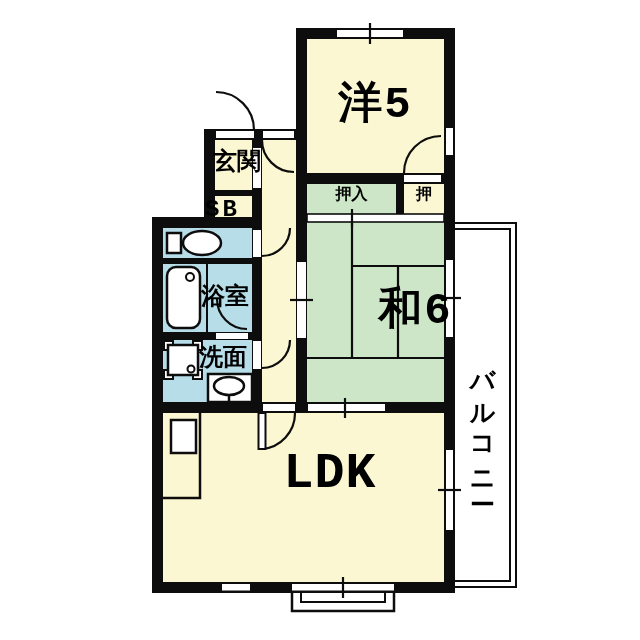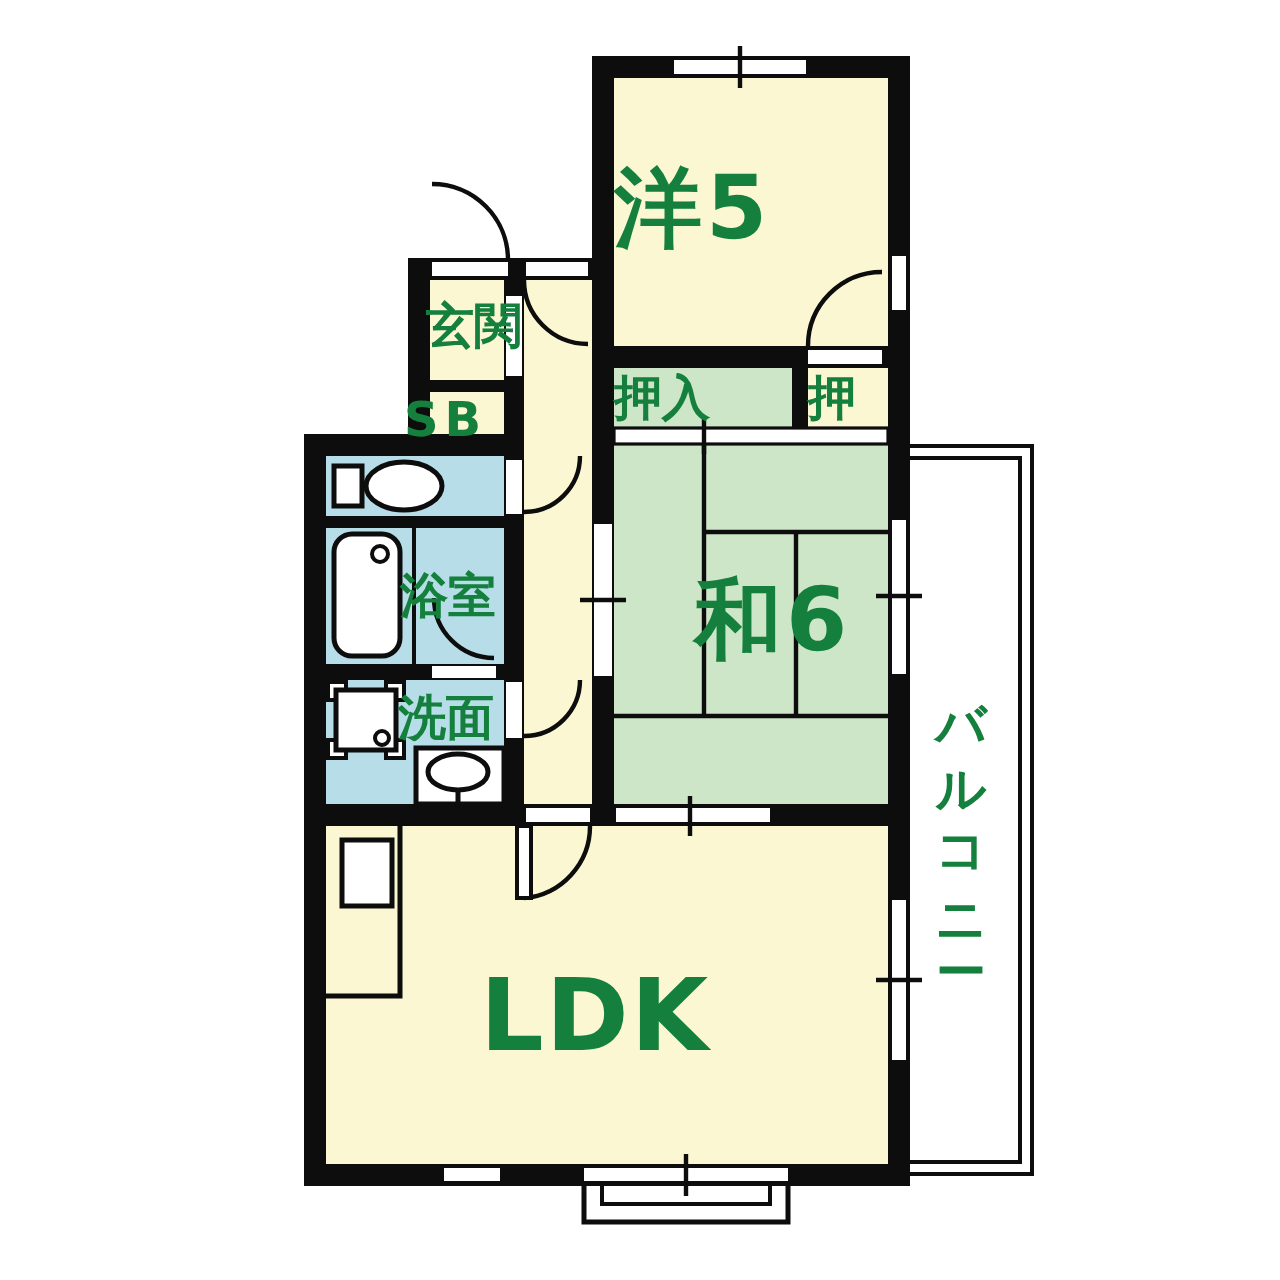--- a/index.html
+++ b/index.html
@@ -1,23 +1,23 @@
 <!DOCTYPE html>
 <html><head>
 <meta charset="utf-8">
 <style>
   html,body{margin:0;padding:0;background:#ffffff;}
   .canvas{position:relative;width:640px;height:640px;background:#ffffff;overflow:hidden;
           font-family:"DejaVu Sans",sans-serif;}
   .canvas svg{position:absolute;left:0;top:0;}
-  .lbl{position:absolute;color:#15803d;font-weight:700;line-height:1;
-       white-space:nowrap;z-index:5;}
+  .lbl{position:absolute;color:#000000;font-weight:700;line-height:1;text-align:center;
+       white-space:nowrap;z-index:5;font-family:Liberation Mono, monospace;}
   .lbl-big{font-size:44px;letter-spacing:2px;}
   .lbl-ldk{font-size:50px;letter-spacing:1px;}
-  .lbl-mid{font-size:24px;}
+  .lbl-mid{font-size:16px;}
   .lbl-sm{font-size:24px;}
   .lbl-vert{writing-mode:vertical-rl;text-orientation:upright;font-size:25px;
             letter-spacing:6px;line-height:28px;}
 </style>
 </head>
 <body>
 
 <div class="canvas">
 
 <svg width="640" height="640" viewBox="0 0 640 640">
@@ -146,16 +146,16 @@
 </svg>
 
 <div class="lbl lbl-big" style="left:307px;top:83px;width:137px;">洋5</div>
 <div class="lbl lbl-sm" style="left:213px;top:151px;width:41px;">玄関</div>
 <div class="lbl lbl-sm" style="left:202px;top:198px;width:41px;letter-spacing:3px;">SB</div>
 <div class="lbl lbl-mid" style="left:307px;top:187px;width:89px;">押入</div>
 <div class="lbl lbl-mid" style="left:404px;top:187px;width:40px;">押</div>
 <div class="lbl lbl-big" style="left:307px;top:289px;width:137px;margin-left:40px;">和6</div>
 <div class="lbl lbl-sm" style="left:200px;top:286px;width:50px;">浴室</div>
 <div class="lbl lbl-sm" style="left:199px;top:347px;width:28px;">洗面</div>
-<div class="lbl lbl-ldk" style="left:240px;top:449px;width:180px;margin-top:34px;">LDK</div>
+<div class="lbl lbl-ldk" style="left:240px;top:449px;width:180px;">LDK</div>
 <div class="lbl lbl-vert" style="left:466px;top:334px;height:180px;">バルコニー</div>
 
 </div>
 
 </body></html>

